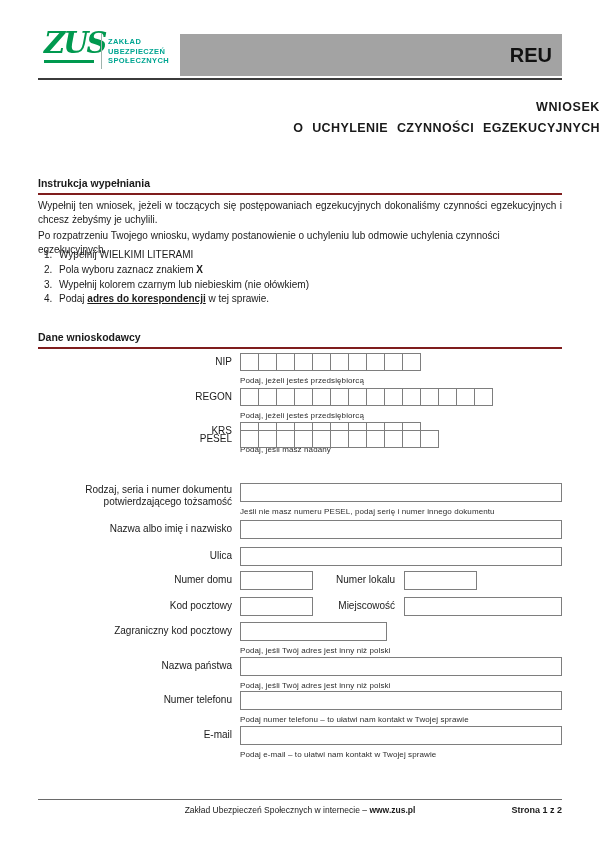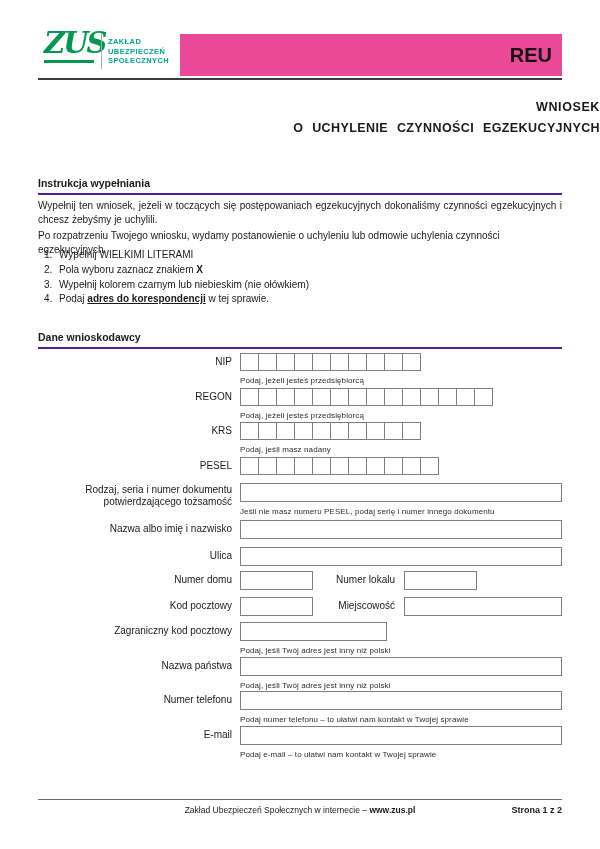--- a/index.html
+++ b/index.html
@@ -18,33 +18,33 @@
   }
   .logo-underline { position:absolute; left:44px; top:60px; width:50px; height:3px; background:#00994f; }
   .logo-divider { position:absolute; left:101px; top:33px; width:1px; height:36px; background:#9fb3ad; }
   .org-name {
     position:absolute; left:108px; top:37px;
     font-size:7.5px; font-weight:bold; color:#00a591;
     letter-spacing:.4px; line-height:9.5px;
   }
   .code-bar {
     position:absolute; left:180px; top:34px; width:382px; height:42px;
-    background:#ec4899; text-align:right;
+    background:#a3a3a3; text-align:right;
   }
   .code-bar span { font-size:20px; font-weight:bold; line-height:42px; padding-right:10px; color:#111; }
   .header-rule { position:absolute; left:38px; top:78px; width:524px; height:2px; background:#3b3b3b; }
   
   .title { position:absolute; left:0; top:100px; width:600px; text-align:right; font-weight:bold; }
   .title .t1 { font-size:12.5px; letter-spacing:.6px; }
   .title .t2 { font-size:12.5px; margin-top:7px; letter-spacing:.4px; word-spacing:5px; }
   
   .sec-head {
     position:absolute; left:38px; width:524px;
     font-size:10.5px; font-weight:bold; padding-bottom:4px;
-    border-bottom:2px solid #4c1d95;
+    border-bottom:2px solid #7f1d1d;
   }
   .para { position:absolute; left:38px; width:524px; font-size:10px; line-height:13.5px; }
   .ilist { position:absolute; left:44px; width:518px; font-size:10px; }
   .ilist .li { display:flex; line-height:14.8px; }
   .ilist .num { width:15px; flex:none; }
   .ilist .u { text-decoration:underline;margin-top:43px; }
   
   .frow { position:absolute; left:38px; width:524px; display:flex; align-items:flex-start; }
   .flabel { width:194px; flex:none; text-align:right; font-size:10px; line-height:18px; }
   .flabel.ml { line-height:11.5px; padding-top:1px; }
@@ -168,21 +168,21 @@
           <div class="cell"></div>
           <div class="cell"></div>
           <div class="cell"></div>
           <div class="cell"></div>
           <div class="cell"></div>
         </div>
       <div class="hint">Podaj, jeśli masz nadany</div>
     </div>
   </div>
 
-  <div class="frow" style="top:457px">
+  <div class="frow" style="top:430px">
     <div class="flabel">PESEL</div>
     <div class="fbody">
       <div class="cells">
           <div class="cell"></div>
           <div class="cell"></div>
           <div class="cell"></div>
           <div class="cell"></div>
           <div class="cell"></div>
           <div class="cell"></div>
           <div class="cell"></div>

